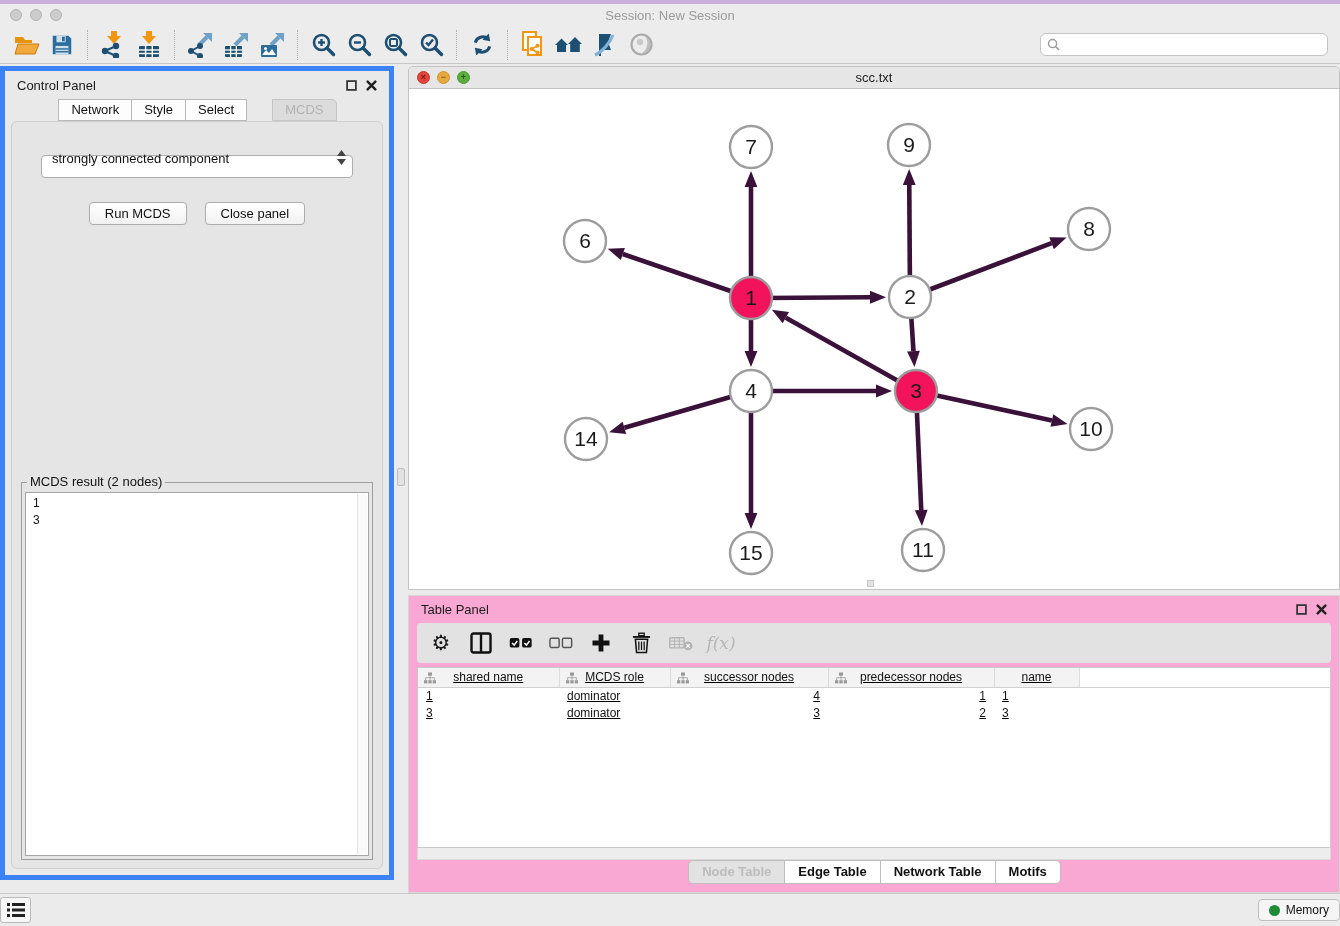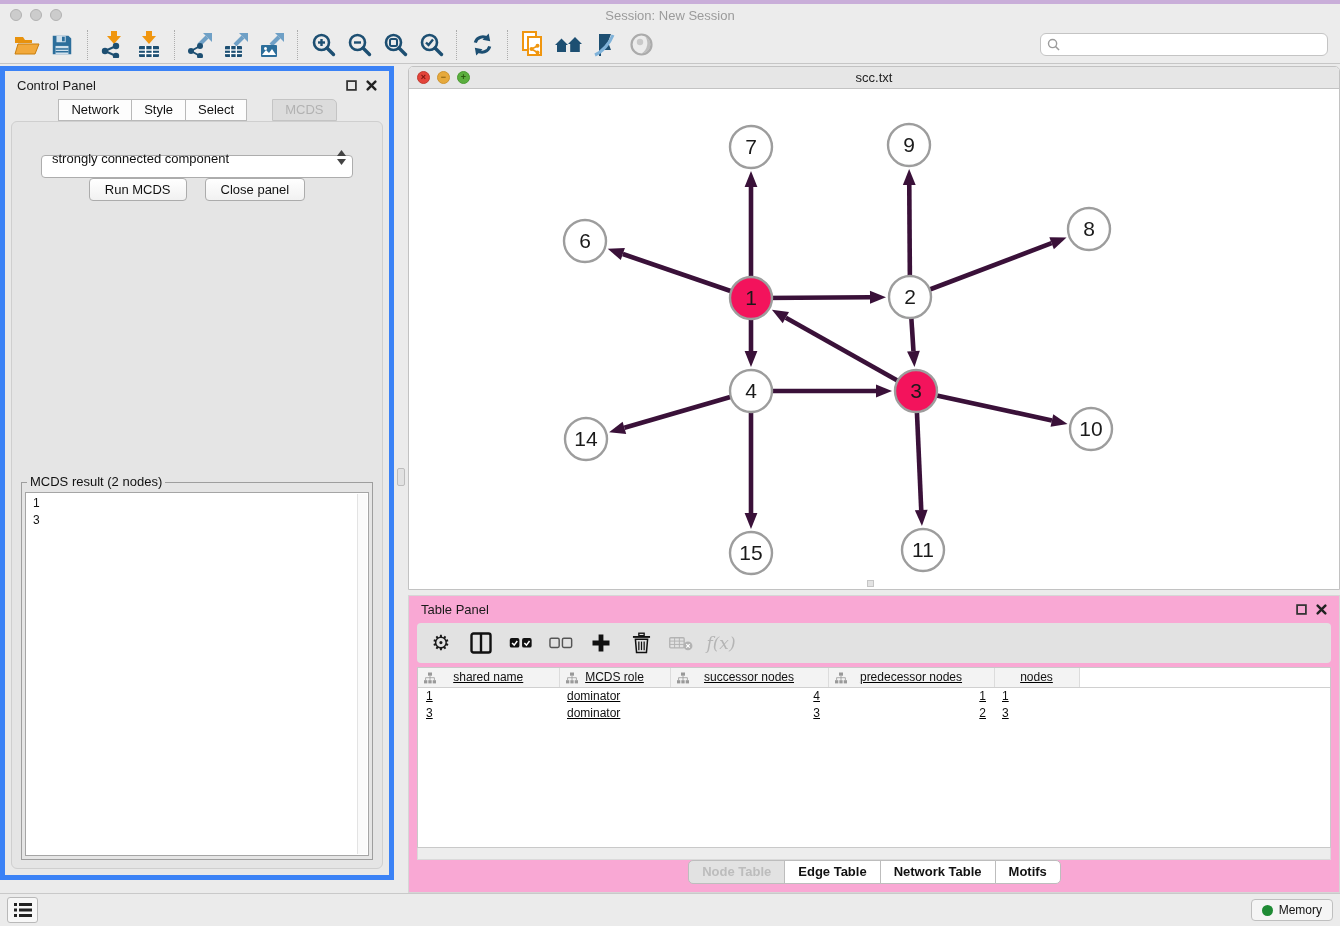--- a/index.html
+++ b/index.html
@@ -30,21 +30,21 @@
   .panel-title { font-size:13px; color:#1A1A1A; }
   .panel-btns { margin-left:auto; display:flex; gap:8px; align-items:center; }
   .mini-btn { width:12px; height:12px; display:flex; align-items:center; justify-content:center; }
   .cp-tabs { display:flex; justify-content:center; }
   .cp-tab { font-size:13px; color:#111; background:#FDFDFD; border:1px solid #B9B9B9; padding:2px 12px 3px; margin-right:-1px; }
   .cp-tab.active { background:#DCDCDC; color:#B2B2B2; border-color:#C4C4C4; border-radius:0 5px 0 0;margin-left:26px; }
   .cp-body { flex:1; margin:0 6px 6px; background:#E5E5E5; border:1px solid #CFCFCF; border-radius:6px; display:flex; flex-direction:column; padding-top:22px; }
   .opt-label { text-align:center; font-size:13px; color:#111; }
   .dropdown { width:312px; height:23px; margin:11px auto 0; background:#fff; border:1px solid #ADADAD; border-radius:4px; display:flex; align-items:center; padding:0 6px 16px 10px; font-size:13px; color:#111; }
   .dd-arrows { margin-left:auto; }
-  .btn-row { display:flex; justify-content:center; gap:18px; margin-top:0; }
+  .btn-row { display:flex; justify-content:center; gap:18px; margin-top:24px; }
   .push-btn { font-size:13px; color:#111; background:linear-gradient(#FFFFFF,#F1F1F1); border:1px solid #ACACAC; border-radius:4px; padding:3px 15px; font-family:"Liberation Sans",sans-serif; }
   .groupbox { margin:auto 9px 8px 9px; height:378px; border:1px solid #9E9E9E; position:relative; }
   .group-legend { position:absolute; top:-9px; left:5px; background:#E5E5E5; padding:0 3px; font-size:13px; color:#111; }
   .result-area { position:absolute; left:3px; right:3px; top:9px; bottom:3px; background:#fff; border:1px solid #A5A5A5; }
   .result-text { position:absolute; left:0; top:0; right:12px; bottom:0; padding:2px 7px; font-size:12px; line-height:17px; color:#111; white-space:pre; }
   .v-track { position:absolute; right:1px; top:1px; bottom:1px; width:10px; background:#FAFAFA; border-left:1px solid #E3E3E3; }
 
   
   .splitter { width:14px; position:relative; }
   .split-grip { position:absolute; left:3px; top:404px; width:8px; height:18px; background:#E2E2E2; border:1px solid #BDBDBD; border-radius:2px; }
@@ -81,21 +81,21 @@
   td.col0, td.col1, td.col4 { text-align:left; }
   td.col2, td.col3 { text-align:right; }
   .c0{width:141px}.c1{width:111px}.c2{width:158px}.c3{width:166px}.c4{width:85px}
   .h-scroll { margin:0 8px; height:12px; background:#EDEDED; border:1px solid #DADADA; border-top:none; }
   .tp-tabs { display:flex; justify-content:center; }
   .tp-tab { font-size:13px; font-weight:600; color:#111; background:#fff; border:1px solid #BDBDBD; padding:3px 13px 4px; margin-right:-1px; }
   .tp-tab.active { background:#E2E2E2; color:#BCBCBC; border-radius:5px 0 0 5px; }
   .tp-tab.last { border-radius:0 5px 5px 0; }
 
   
-  .statusbar { height:33px; border-top:1px solid #C9C9C9; background:#EBEBEB; display:flex; align-items:center; padding:0 7px; }
+  .statusbar { height:33px; border-top:1px solid #C9C9C9; background:#EBEBEB; display:flex; align-items:center; padding:0 0; }
   .list-btn { width:31px; height:26px; background:#F7F7F7; border:1px solid #B9B9B9; border-radius:3px; display:flex; align-items:center; justify-content:center; }
   .memory-btn { margin-left:auto; display:flex; align-items:center; gap:6px; background:#F5F5F5; border:1px solid #BFBFBF; border-radius:4px; padding:3px 10px; font-size:12px; color:#111; }
   .mem-dot { width:11px; height:11px; border-radius:50%; background:#1F8B35; }
 </style>
 </head>
 <body>
 
 <div class="app">
 
   <div class="top-strip"></div>
@@ -496,21 +496,21 @@
                       </svg></span><span>successor nodes</span></th>
                 <th><span class="tree-ic"><svg width="12" height="12" viewBox="0 0 12 12">
                         <g fill="#999">
                           <rect x="4" y="0.5" width="4" height="3.2"></rect>
                           <rect x="0" y="8.2" width="3.3" height="3.2"></rect>
                           <rect x="4.35" y="8.2" width="3.3" height="3.2"></rect>
                           <rect x="8.7" y="8.2" width="3.3" height="3.2"></rect>
                         </g>
                         <path d="M6 3.7v2M1.6 8.2V5.7h8.8v2.5M6 5.7v2.5" stroke="#999" stroke-width="0.8" fill="none"></path>
                       </svg></span><span>predecessor nodes</span></th>
-                <th><span>nodes</span></th>
+                <th><span>name</span></th>
                 <th class="filler"></th>
               </tr>
             </thead>
             <tbody>
                 <tr>
                   <td class="col0">1</td>
                   <td class="col1">dominator</td>
                   <td class="col2">4</td>
                   <td class="col3">1</td>
                   <td class="col4">1</td>

